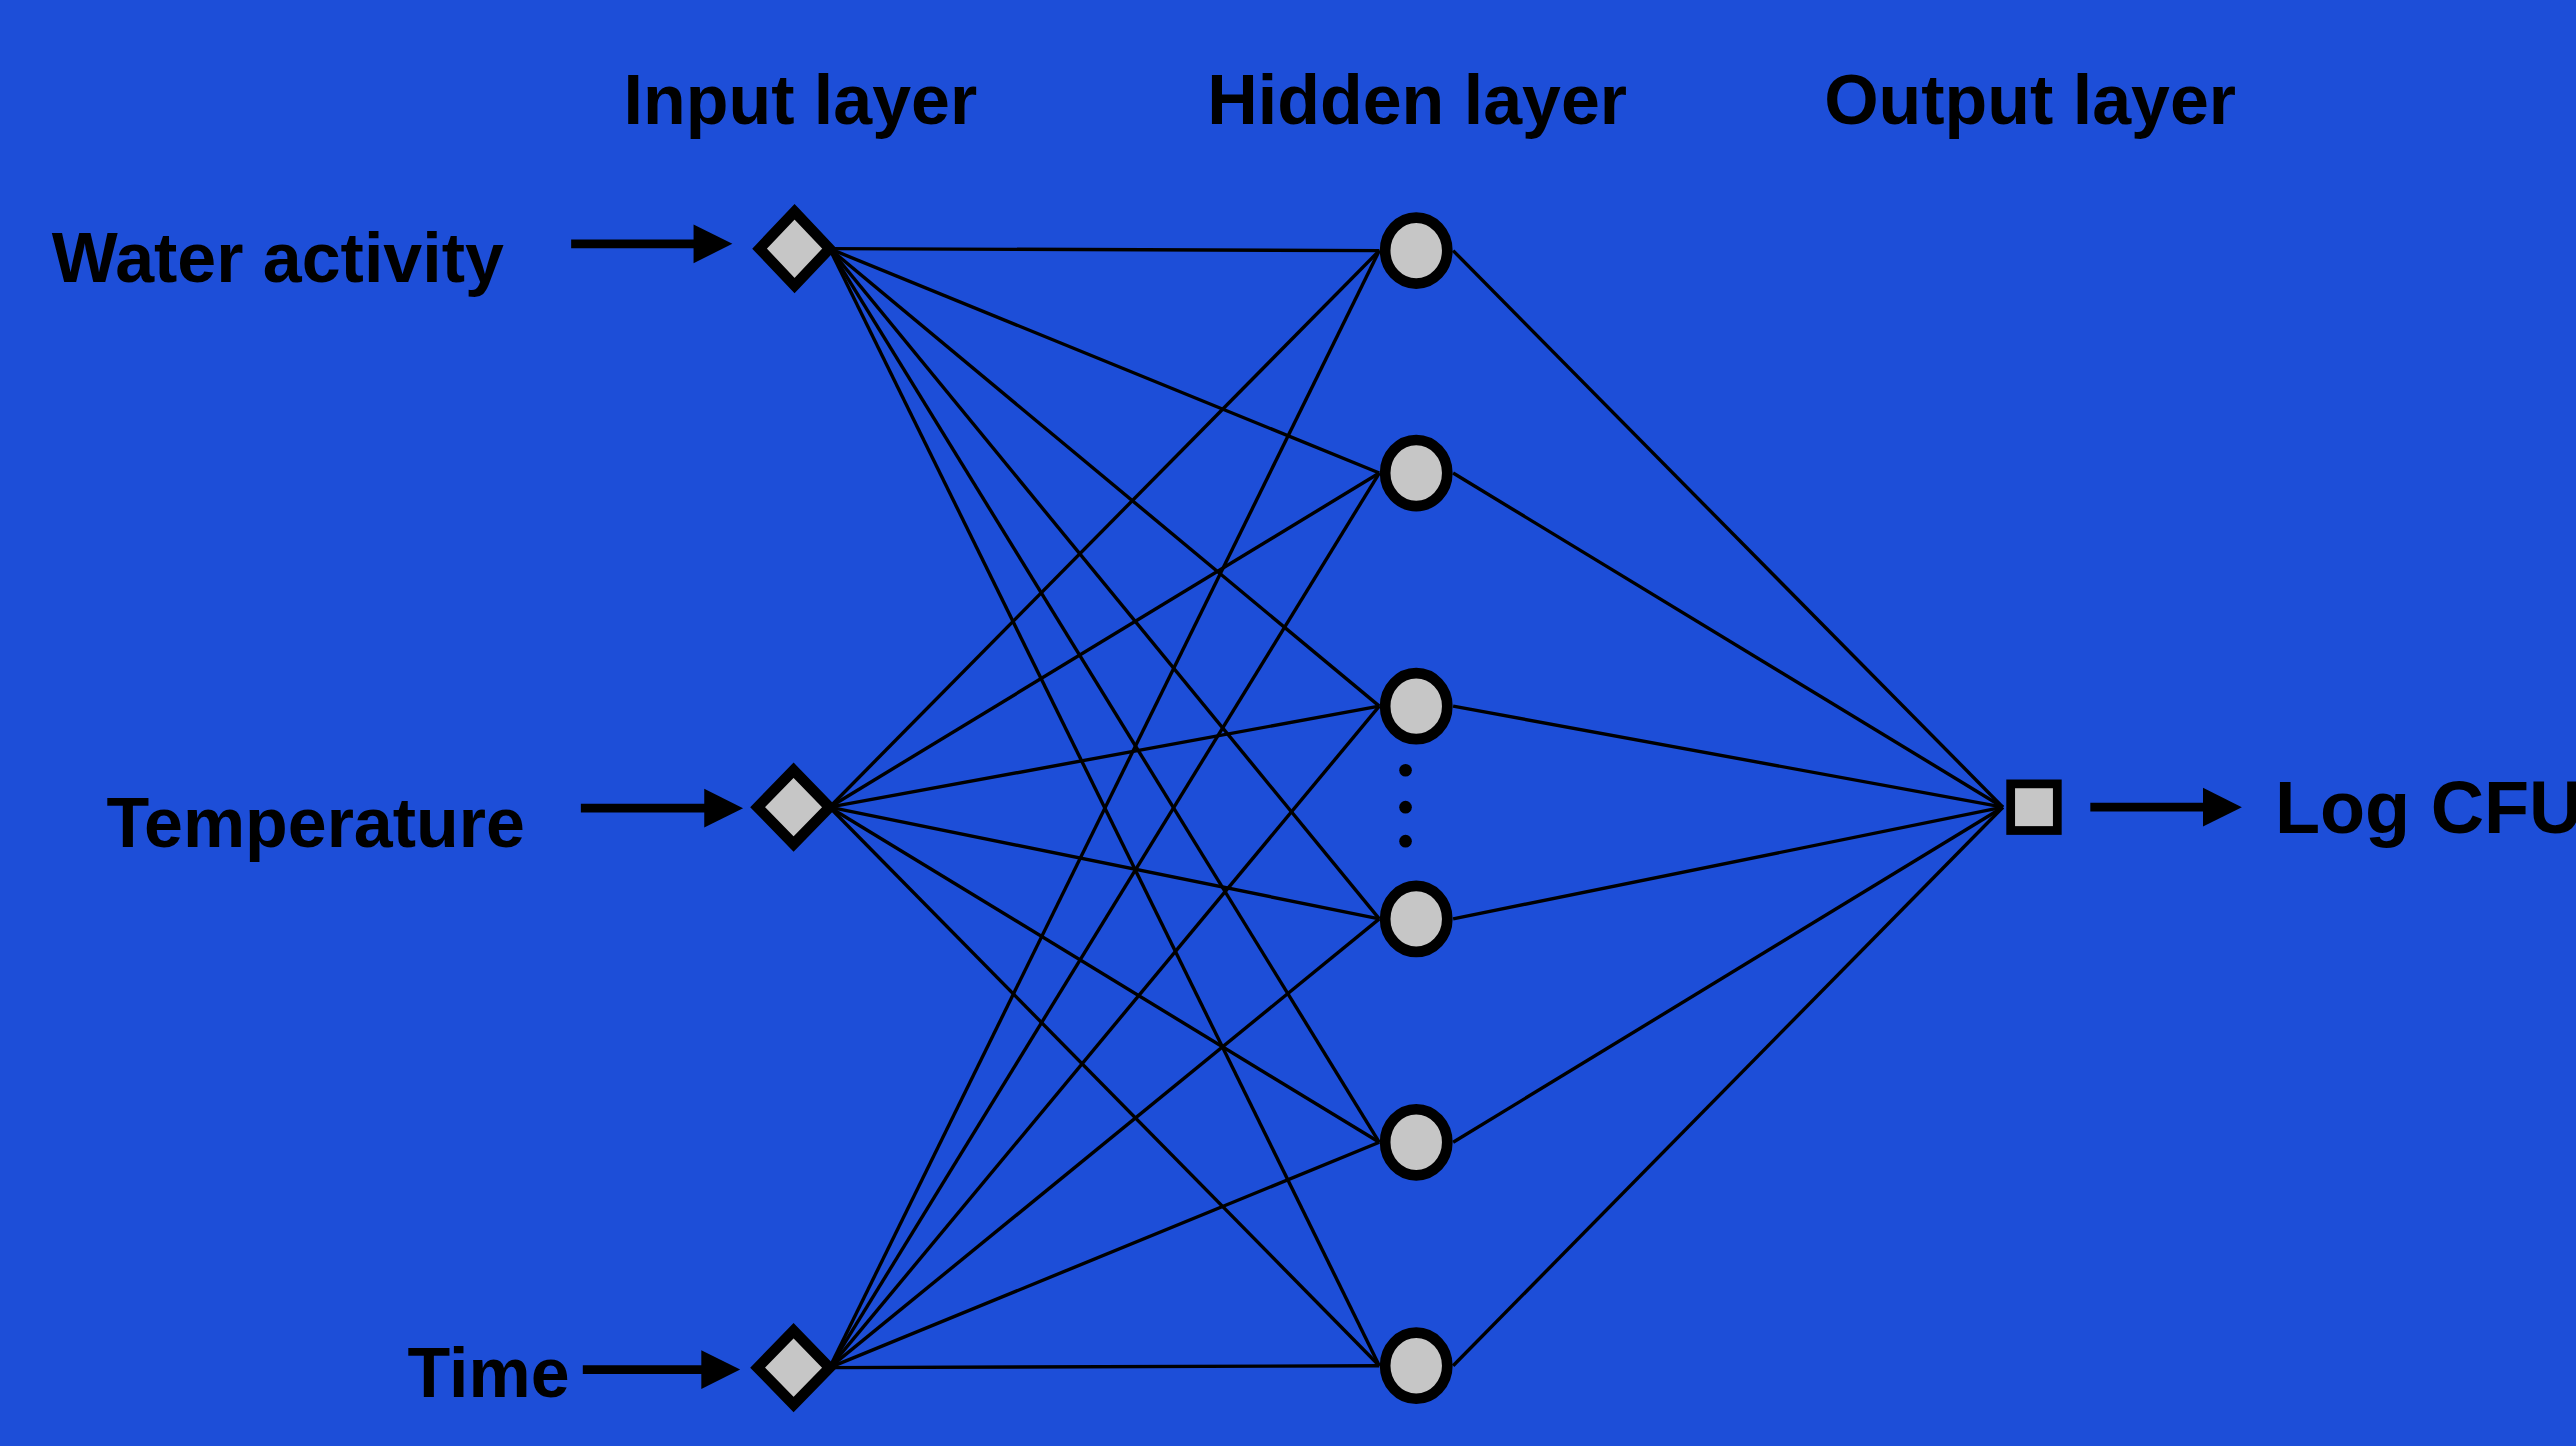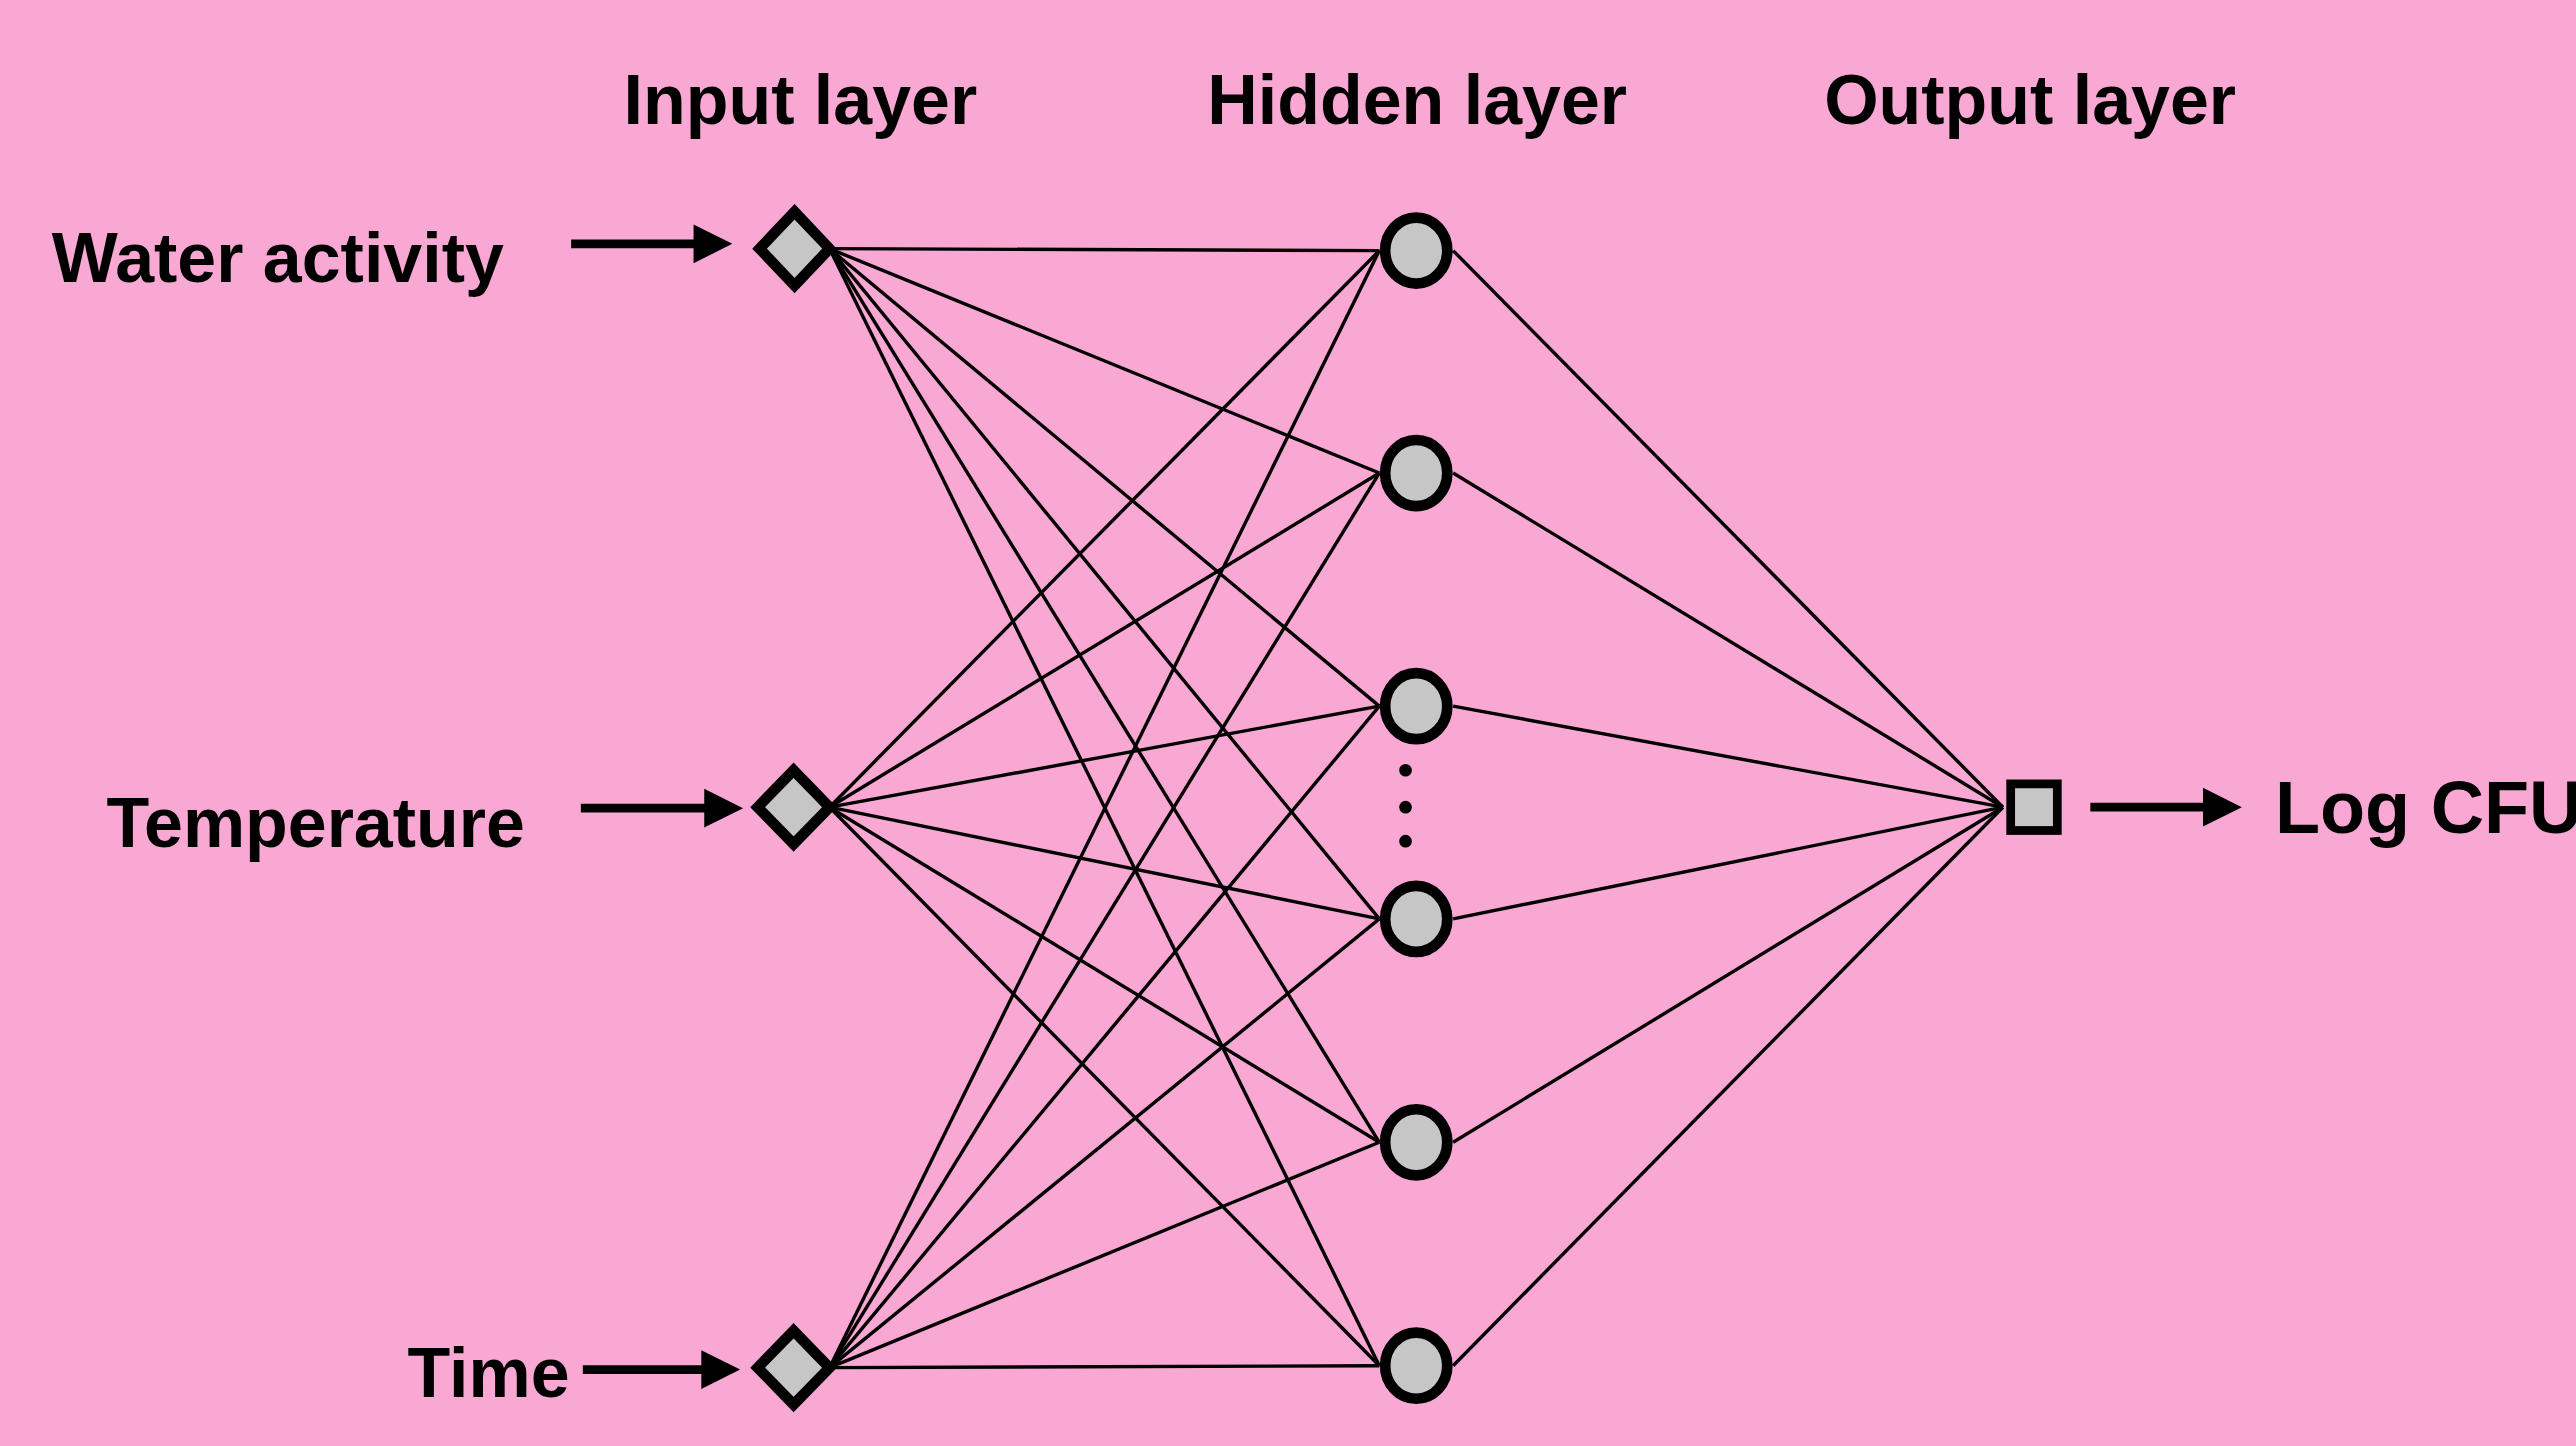--- a/index.html
+++ b/index.html
@@ -1,19 +1,19 @@
 <!DOCTYPE html>
 <html><head>
 <meta charset="utf-8">
 <style>
   html, body { margin: 0; padding: 0; background: #ffffff; }
   .page {
     width: 2576px;
     max-width: 100%;
-    background: #f9a8d4;
+    background: #1d4ed8;
   }
   svg { display: block; width: 100%; height: auto; }
   text {
     font-family: "Liberation Sans", "DejaVu Sans", sans-serif;
     font-weight: bold;
     fill: #000000;
   }
   .title { font-size: 72px; }
   .side-label { font-size: 72px; }
   .out-label { font-size: 76px; }

